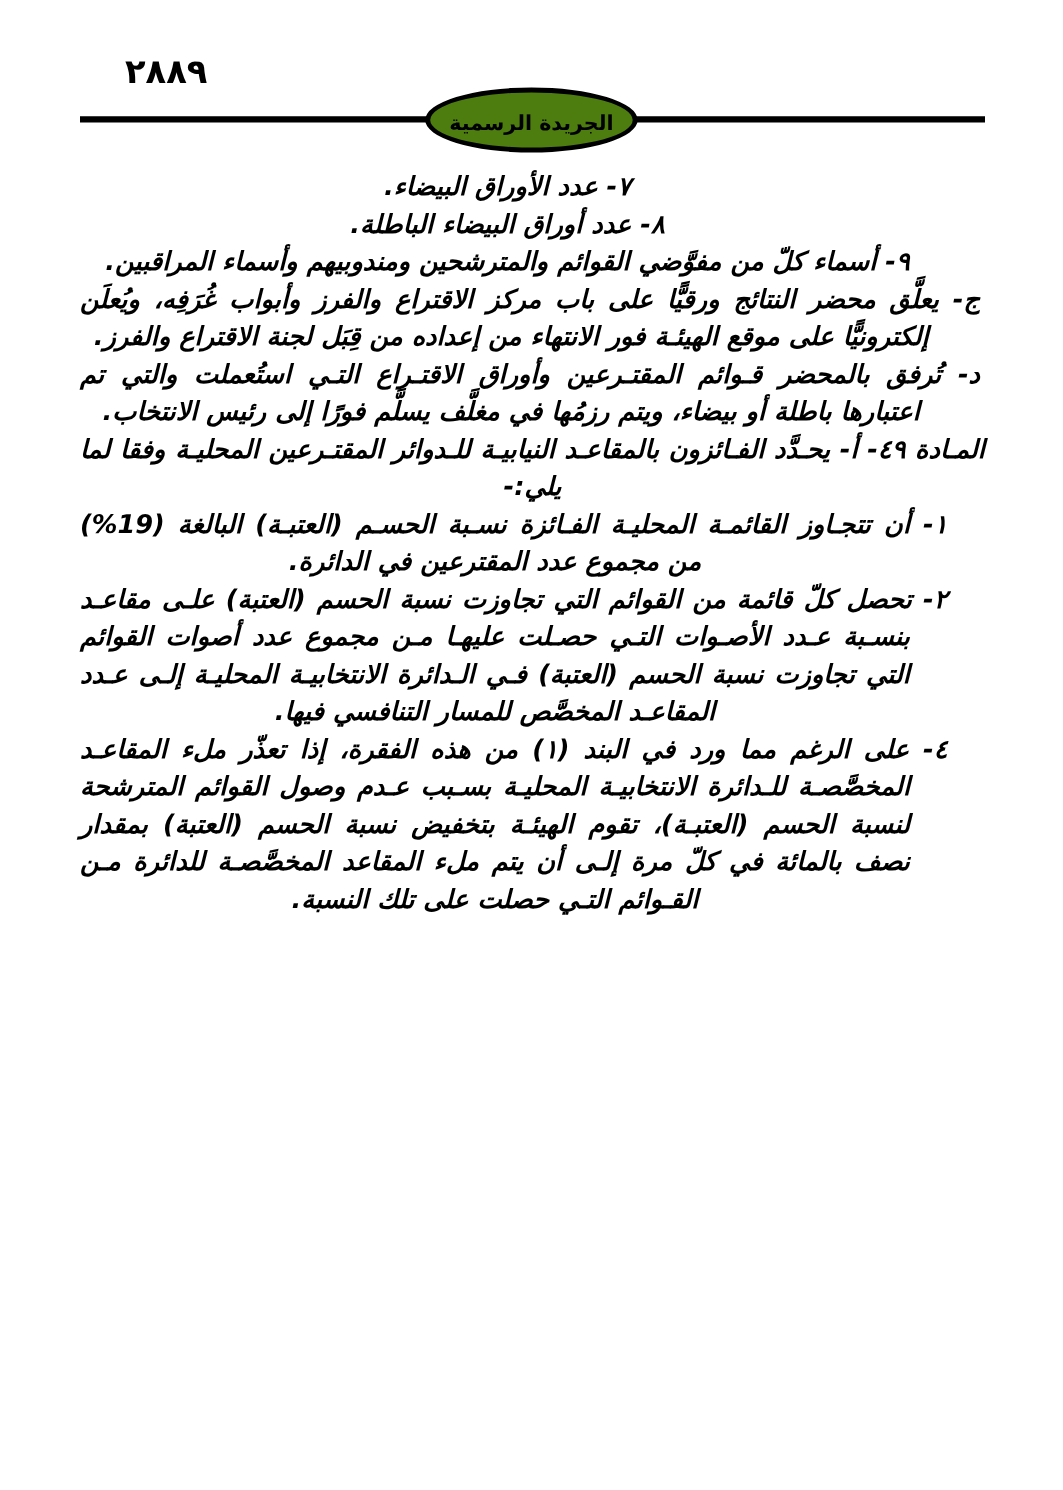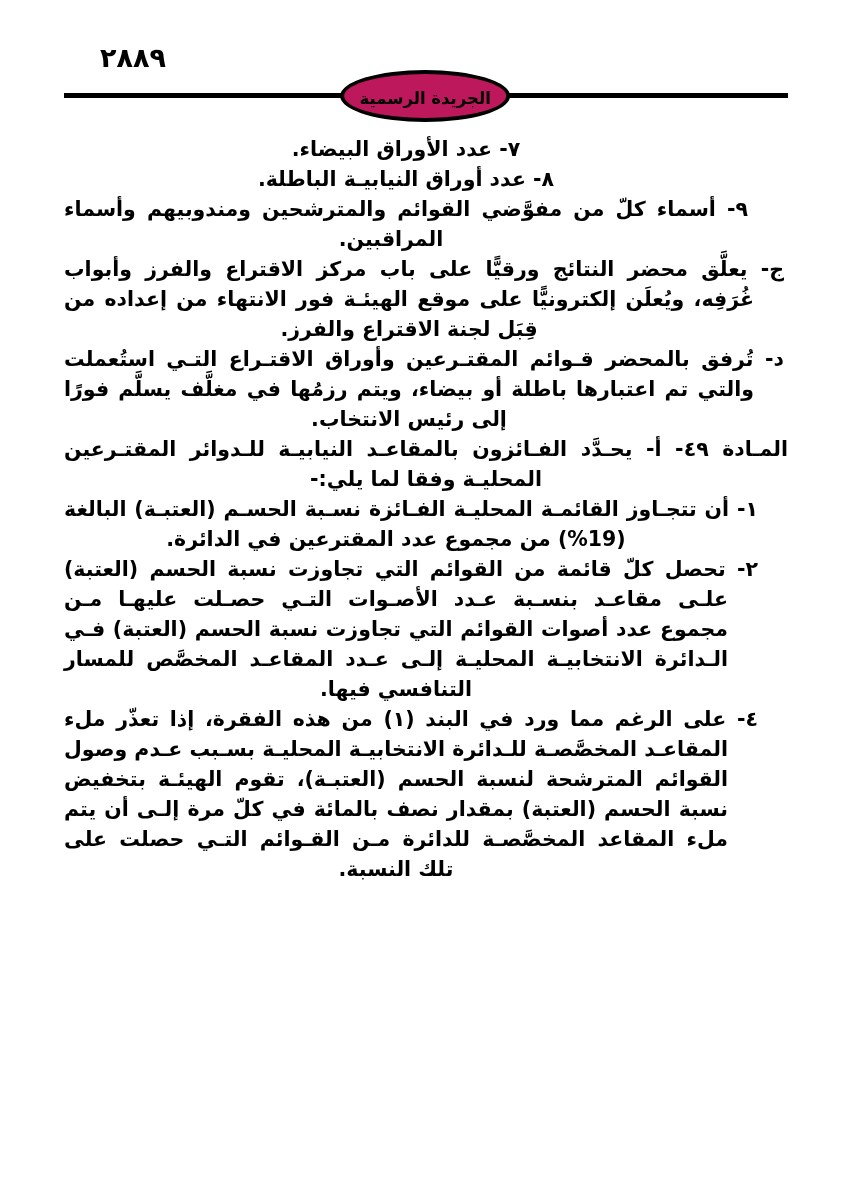--- a/index.html
+++ b/index.html
@@ -27,21 +27,21 @@
   .rule{
     position:absolute;
     top:23px;left:0;right:0;
     height:5px;background:#000;
   }
   .oval{
     position:absolute;
     left:50%;top:0;
     transform:translateX(-50.5%);
     width:162px;height:44px;
-    background:#be185d;
+    background:#4d7c0f;
     border:4px solid #000;
     border-radius:50%;
     display:flex;align-items:center;justify-content:center;
   }
   .oval span{
     font-size:16.5px;
     padding-top:4px;
   }
   .doc-body{
     position:absolute;
@@ -49,20 +49,21 @@
     width:724px;
     direction:rtl;
     font-size:20.5px;
     line-height:30px;
     text-align:justify;
   }
   .doc-body p{
     margin:0;
     text-align:justify;
     text-align-last:center;
+    font-style:italic;
   }
   .hang{
     padding-right:30px;
     text-indent:-30px;
   }
   .single{ text-align-last:right; }
   .items-top p{ margin-right:40px; }
   .clauses p{ margin-right:4px; }
   .article-head{ margin-top:26px; margin-bottom:14px; }
   .article-items p{ margin-right:30px; }
@@ -78,21 +79,21 @@
     <div class="rule"></div>
     <div class="oval">
       <span>الجريدة الرسمية</span>
     </div>
   </div>
 
   <div class="doc-body">
 
     <div class="items-top">
       <p class="hang single"><span>٧-</span> <span>عدد الأوراق البيضاء.</span></p>
-      <p class="hang single"><span>٨-</span> <span>عدد أوراق النيابيـة الباطلة.</span></p>
+      <p class="hang single"><span>٨-</span> <span>عدد أوراق البيضاء الباطلة.</span></p>
       <p class="hang"><span>٩-</span> <span>أسماء كلّ من مفوَّضي القوائم والمترشحين ومندوبيهم وأسماء المراقبين.</span></p>
     </div>
 
     <div class="clauses">
       <p class="hang"><span>ج-</span> <span>يعلَّق محضر النتائج ورقيًّا على باب مركز الاقتراع والفرز وأبواب غُرَفِه، ويُعلَن إلكترونيًّا على موقع الهيئـة فور الانتهاء من إعداده من قِبَل لجنة الاقتراع والفرز.</span></p>
       <p class="hang"><span>د-</span> <span>تُرفق بالمحضر قـوائم المقتـرعين وأوراق الاقتـراع التـي استُعملت والتي تم اعتبارها باطلة أو بيضاء، ويتم رزمُها في مغلَّف يسلَّم فورًا إلى رئيس الانتخاب.</span></p>
     </div>
 
     <p class="article-head"><span>المـادة ٤٩- أ-</span> <span>يحـدَّد الفـائزون بالمقاعـد النيابيـة للـدوائر المقتـرعين المحليـة وفقا لما يلي:-</span></p>
 

